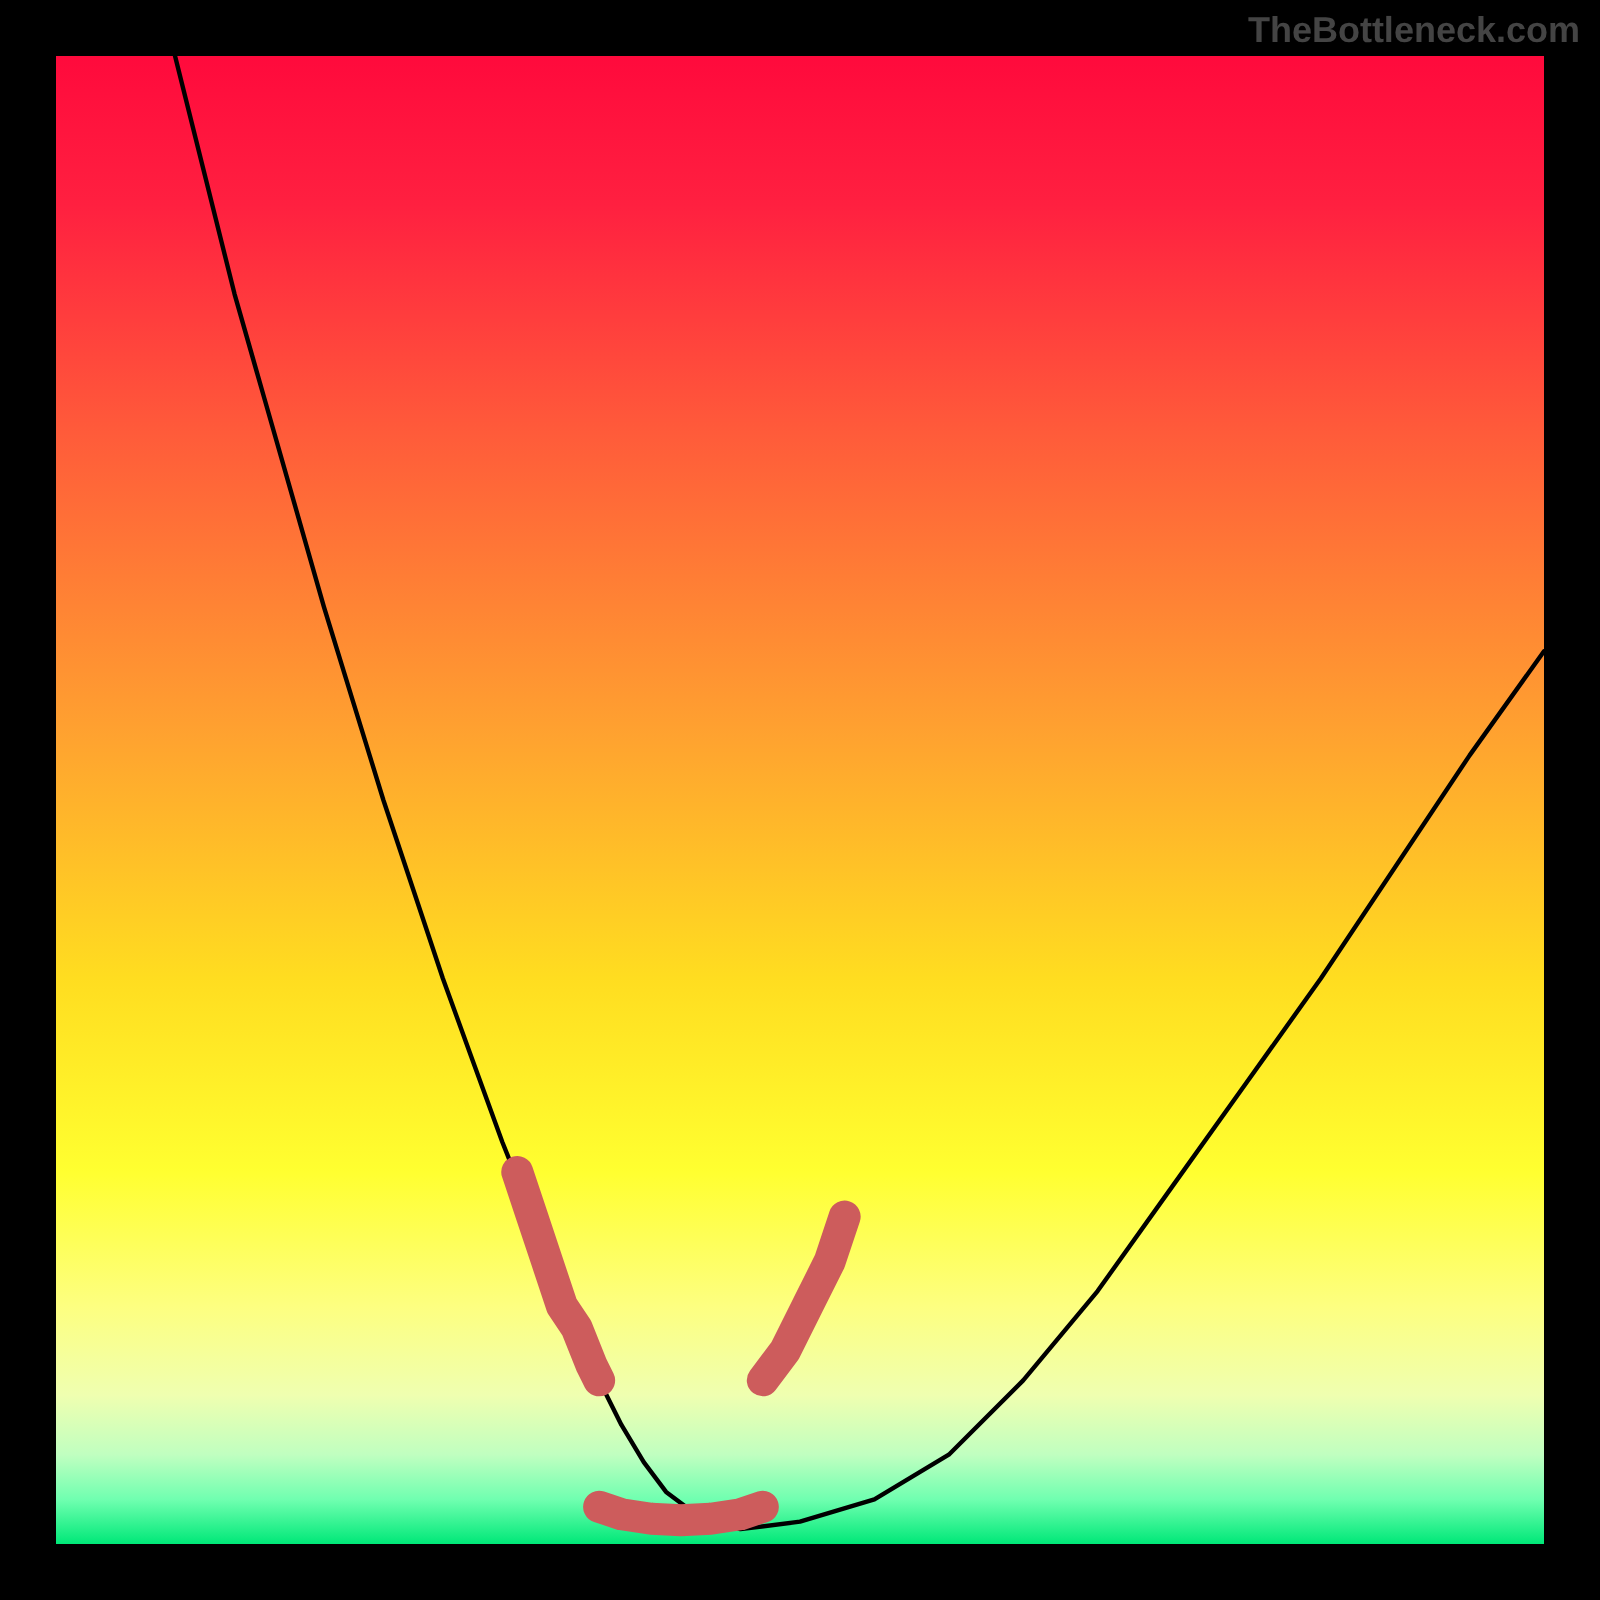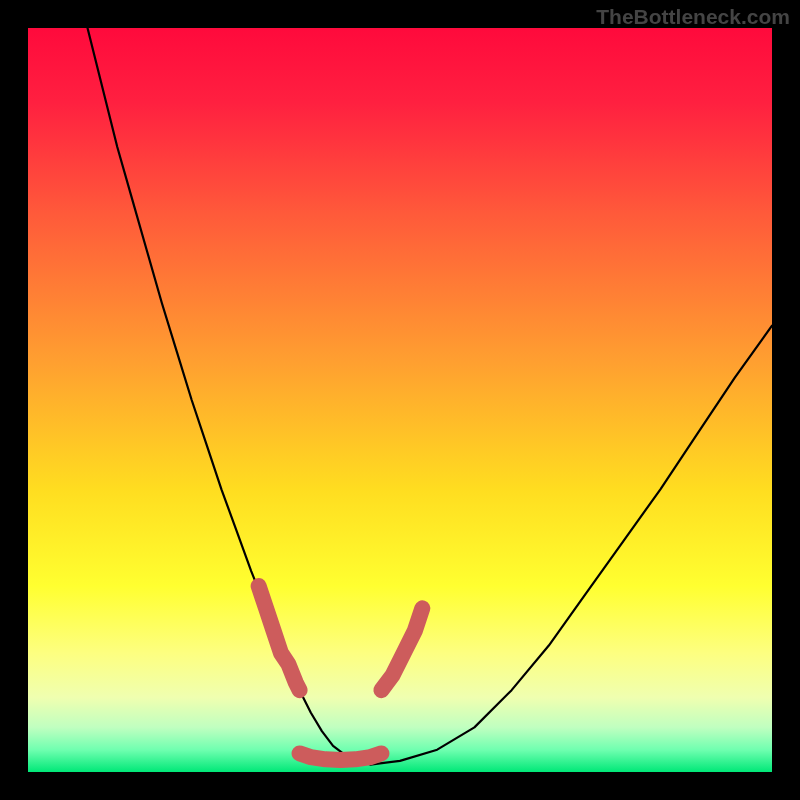--- a/index.html
+++ b/index.html
@@ -21,21 +21,21 @@
   }
   .gradient-bg {
     position: absolute;
     left: 0; top: 0; width: 100%; height: 100%;
   }
   .watermark {
     position: absolute;
     top: 5px;
     right: 10px;
     color: #444;
-    font-size: 21px;
+    font-size: 18px;
     font-weight: bold;
     z-index: 5;
   }
   svg.curve-layer {
     position: absolute;
     left: 0; top: 0;
     width: 744px;
     height: 744px;
     z-index: 3;
   }

